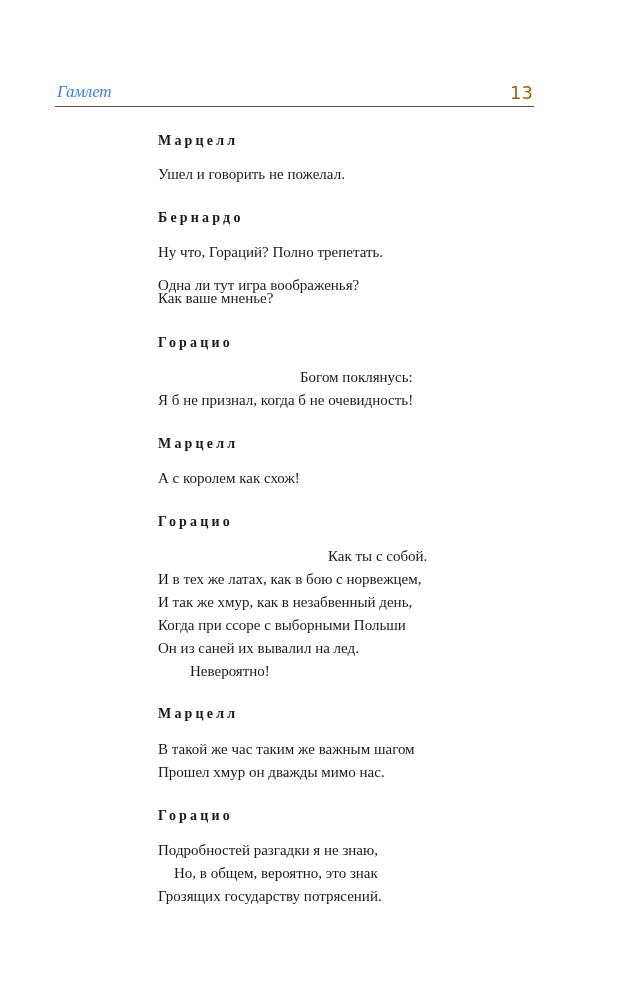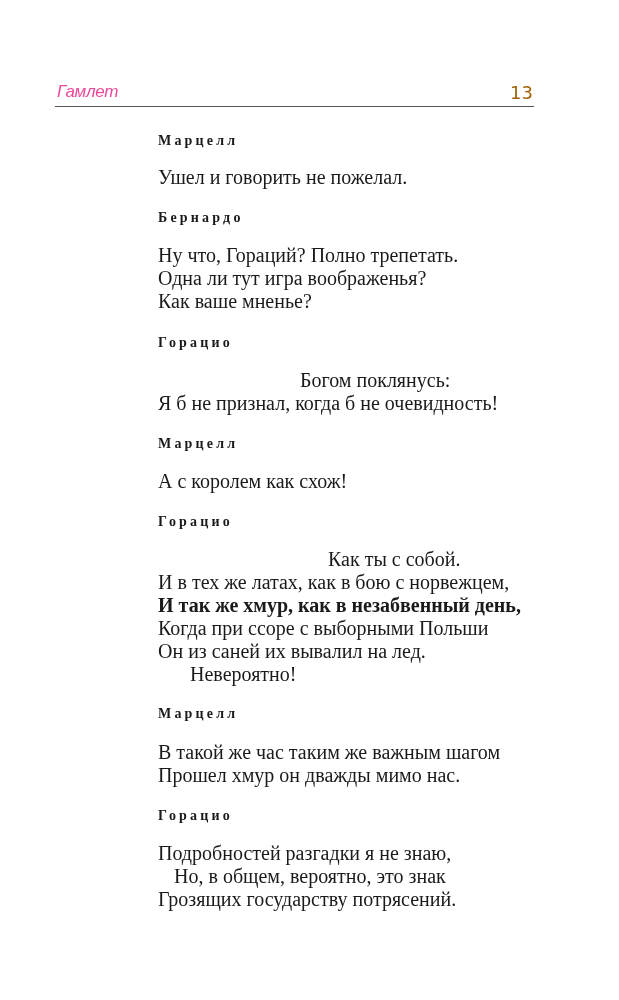--- a/index.html
+++ b/index.html
@@ -1,52 +1,52 @@
 <!DOCTYPE html>
 <html><head>
 <meta charset="utf-8">
 <style>
   html, body { margin:0; padding:0; background:#ffffff; }
   body { width:619px; height:1000px; position:relative; overflow:hidden;
          font-family:"Liberation Serif","DejaVu Serif",serif; color:#1a1a1a; }
-  .hdr-title { position:absolute; left:57px; top:82px; font-family:Liberation Sans, sans-serif;
-               font-style:italic; font-size:17px; color:#ec4899; letter-spacing:-0.3px; }
+  .hdr-title { position:absolute; left:57px; top:82px; font-family:Liberation Serif, serif;
+               font-style:italic; font-size:17px; color:#3b82f6; letter-spacing:-0.3px; }
   .hdr-num { position:absolute; right:86px; top:82px; font-family:"DejaVu Sans","Liberation Sans",sans-serif;
              font-size:18px; color:#a16207; }
   .hdr-rule { position:absolute; left:55px; top:106px; width:479px; height:0; border-top:1.3px solid #555; }
   .content { position:absolute; left:158px; top:0; width:360px; }
   .speaker { position:absolute; left:0; width:284px; text-align:left; font-size:14px;
              letter-spacing:3.2px; white-space:nowrap;font-weight:bold; }
-  .line { position:absolute; left:0; font-size:20px; white-space:nowrap; }
+  .line { position:absolute; left:0; font-size:15px; white-space:nowrap; }
 </style>
 </head>
 <body>
 
 <div>
   <div class="hdr-title">Гамлет</div>
   <div class="hdr-num">13</div>
   <div class="hdr-rule"></div>
 </div>
 
 <div class="content" id="content">
     <div class="speaker" style="top: 133px;">Марцелл</div>
     <div class="line" style="top: 166px; left: 0px;">Ушел и говорить не пожелал.</div>
     <div class="speaker" style="top: 210px;">Бернардо</div>
     <div class="line" style="top: 244px; left: 0px;">Ну что, Гораций? Полно трепетать.</div>
-    <div class="line" style="top: 267px; left: 0px; text-align: right;">Одна ли тут игра воображенья?</div>
+    <div class="line" style="top: 277px; left: 0px; text-align: right;">Одна ли тут игра воображенья?</div>
     <div class="line" style="top: 290px; left: 0px;">Как ваше мненье?</div>
     <div class="speaker" style="top: 335px;">Горацио</div>
     <div class="line" style="top: 369px; left: 142px;">Богом поклянусь:</div>
     <div class="line" style="top: 392px; left: 0px;">Я б не признал, когда б не очевидность!</div>
     <div class="speaker" style="top: 436px;">Марцелл</div>
     <div class="line" style="top: 470px; left: 0px;">А с королем как схож!</div>
     <div class="speaker" style="top: 514px;">Горацио</div>
     <div class="line" style="top: 548px; left: 170px;">Как ты с собой.</div>
     <div class="line" style="top: 571px; left: 0px;">И в тех же латах, как в бою с норвежцем,</div>
-    <div class="line" style="top: 594px; left: 0px; font-weight: bold;">И так же хмур, как в незабвенный день,</div>
+    <div class="line" style="top: 594px; left: 0px;">И так же хмур, как в незабвенный день,</div>
     <div class="line" style="top: 617px; left: 0px;">Когда при ссоре с выборными Польши</div>
     <div class="line" style="top: 640px; left: 0px;">Он из саней их вывалил на лед.</div>
     <div class="line" style="top: 663px; left: 0px; margin-left: 32px;">Невероятно!</div>
     <div class="speaker" style="top: 706px;">Марцелл</div>
     <div class="line" style="top: 741px; left: 0px;">В такой же час таким же важным шагом</div>
     <div class="line" style="top: 764px; left: 0px;">Прошел хмур он дважды мимо нас.</div>
     <div class="speaker" style="top: 808px;">Горацио</div>
     <div class="line" style="top: 842px; left: 0px;">Подробностей разгадки я не знаю,</div>
     <div class="line" style="top: 865px; left: 16px;">Но, в общем, вероятно, это знак</div>
     <div class="line" style="top: 888px; left: 0px;">Грозящих государству потрясений.</div>

